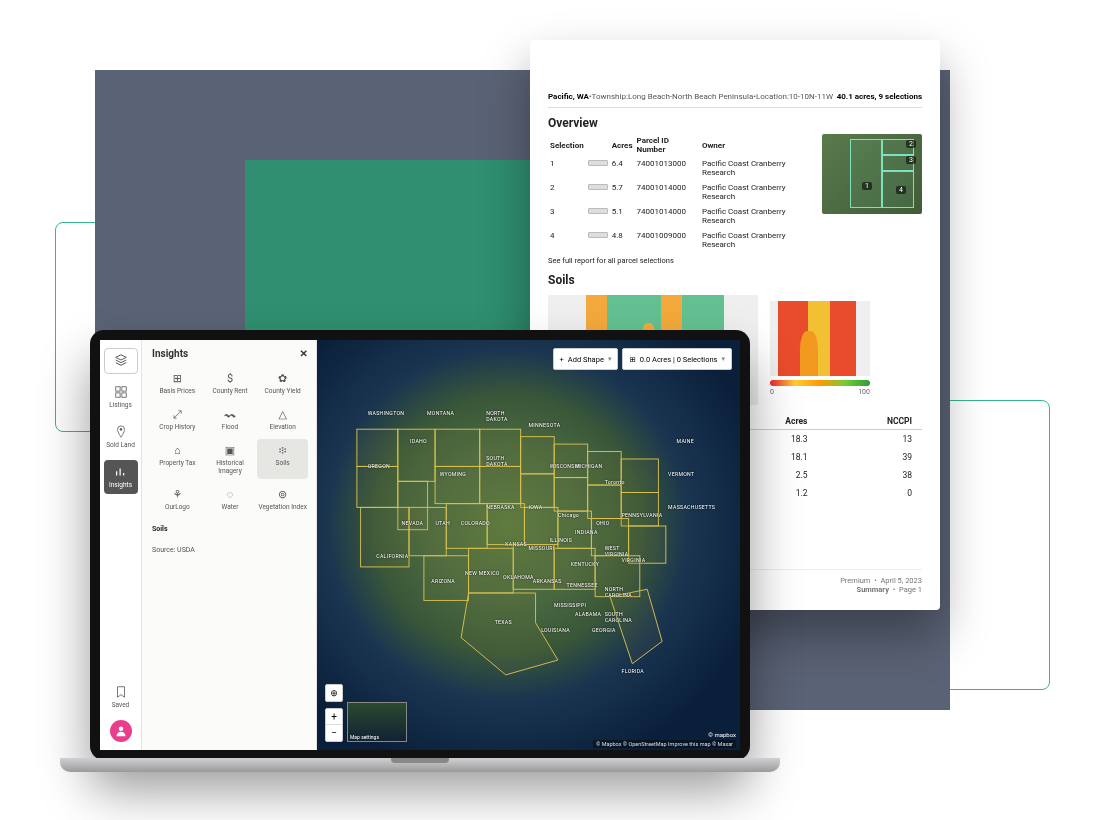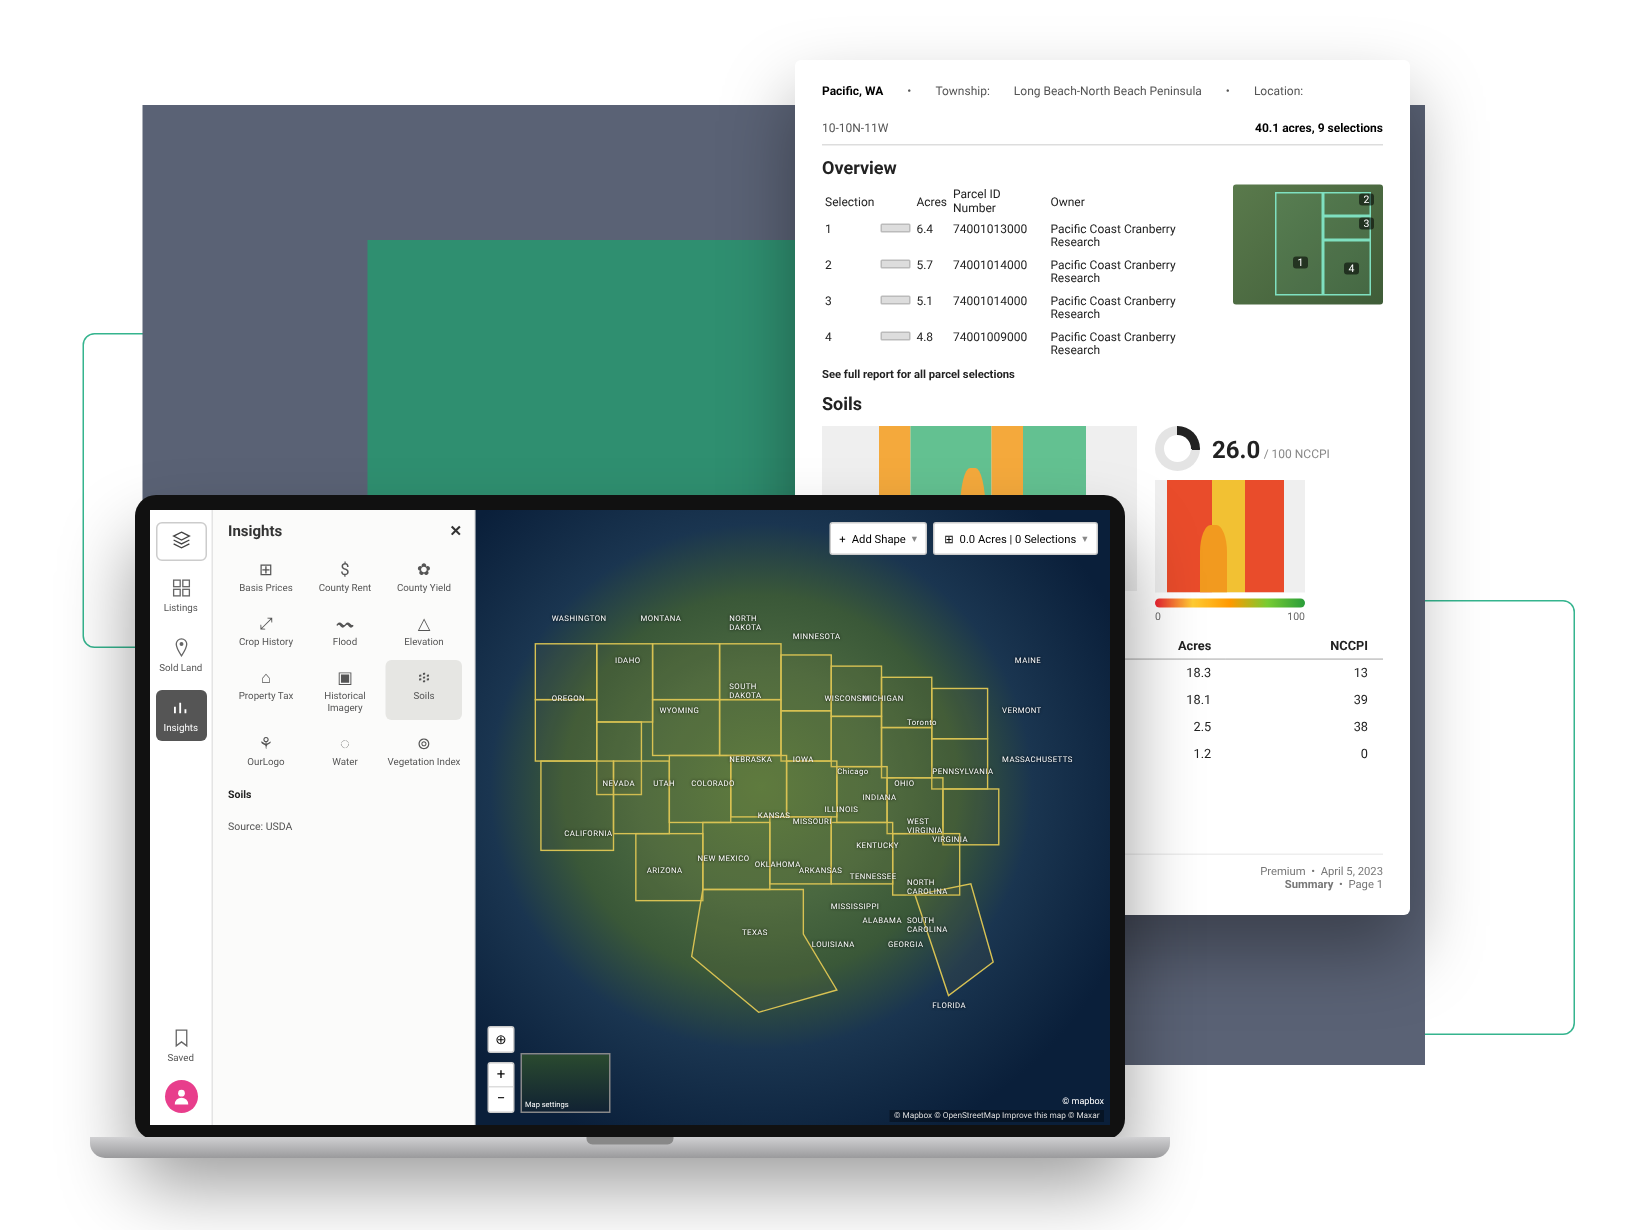--- a/index.html
+++ b/index.html
@@ -12,35 +12,35 @@
   .bg-outline { position: absolute; border: 1px solid #35b48e; border-radius: 8px; z-index: 0; }
   .bg-outline.left { left: 55px; top: 222px; width: 365px; height: 210px; }
   .bg-outline.right { left: 710px; top: 400px; width: 340px; height: 290px; }
 
   
   .sheet { position: absolute; left: 530px; top: 40px; width: 410px; height: 570px; background: #fff; z-index: 5; border-radius: 4px; box-shadow: 0 24px 48px rgba(0,0,0,.35); padding: 16px 18px; font-size: 9px; color: #222; display: flex; flex-direction: column; }
   .sheet .hdr { display: flex; justify-content: space-between; align-items: center; margin-bottom: 8px; }
   .sheet .logo { display: flex; align-items: center; gap: 3px; font-weight: 700; font-size: 11px; }
   .sheet .logo svg { width: 14px; height: 14px; }
   .sheet h1.sum { font-size: 15px; font-weight: 700; }
-  .sheet .meta { font-size: 8px; color: #555; padding-bottom: 6px; border-bottom: 1px solid #ddd; display: flex; gap: 16px; flex-wrap: wrap; }
+  .sheet .meta { font-size: 8px; color: #555; padding-bottom: 6px; border-bottom: 1px solid #ddd; display: flex; gap: 0; flex-wrap: wrap; margin-top: 36px; }
   .sheet .meta b { color: #000; }
   .sheet .meta .right { margin-left: auto; font-weight: 700; color: #000; }
 
   .sheet h2 { font-size: 12px; font-weight: 700; margin: 8px 0 4px; }
   .overview-wrap { display: flex; gap: 10px; }
   .ov-table { flex: 1; }
   .ov-table table { width: 100%; border-collapse: collapse; font-size: 8px; }
-  .ov-table th { text-align: left; font-weight: 400; padding: 2px 2px; margin-top: 20px; }
+  .ov-table th { text-align: left; font-weight: 700; padding: 2px 2px; margin-top: 20px; }
   .ov-table td { padding: 3px 2px; vertical-align: top; }
   .ov-table .swatch { display: inline-block; width: 20px; height: 6px; background: #ddd; border: 1px solid #bbb; border-radius: 1px; }
   .ov-thumb { width: 100px; height: 80px; position: relative; background: linear-gradient(135deg,#5a7a4c,#3f5c38); border-radius: 2px; overflow: hidden; }
   .ov-thumb .cell { position: absolute; border: 1px solid #7fe0c0; background: rgba(127,224,192,.08); }
   .ov-thumb .lbl { position: absolute; background: rgba(0,0,0,.55); color: #fff; font-size: 7px; padding: 0 3px; border-radius: 2px; }
-  .see-full { font-size: 7.5px; font-weight: 700; margin-top: 4px; }
+  .see-full { font-size: 7.5px; font-weight: 400; margin-top: 4px; }
 
   .soils-row { display: flex; gap: 12px; margin-top: 4px; }
   .soil-map { width: 210px; height: 110px; background: #efefef; position: relative; overflow: hidden; }
   .soil-map .band { position: absolute; top: 0; bottom: 0; }
   .soil-right { flex: 1; }
   .nccpi { display: flex; align-items: center; gap: 8px; }
   .donut { width: 30px; height: 30px; border-radius: 50%; background: conic-gradient(#222 0 94deg, #e4e4e4 94deg 360deg); position: relative; }
   .donut::after { content:""; position:absolute; inset:6px; background:#fff; border-radius:50%; }
   .nccpi .val { font-size: 16px; font-weight: 700; }
   .nccpi .sub { font-size: 8px; color: #888; }
@@ -184,27 +184,20 @@
   <h2>Soils</h2>
   <div class="soils-row">
     <div class="soil-map">
       <div class="band" style="left:18%;width:10%;background:#f4a93c"></div>
       <div class="band" style="left:28%;width:26%;background:#63c191"></div>
       <div class="band" style="left:54%;width:10%;background:#f4a93c"></div>
       <div class="band" style="left:64%;width:20%;background:#63c191"></div>
       <div class="band" style="left:44%;width:8%;top:25%;bottom:10%;background:#f4a93c;border-radius:40%"></div>
     </div>
     <div class="soil-right">
-      <div class="nccpi">
-        <div class="donut"></div>
-        <div>
-          <span class="val">26.0</span>
-          <span class="sub">/ 100 NCCPI</span>
-        </div>
-      </div>
       <div class="heat-thumb">
         <div class="h" style="left:8%;top:0;width:30%;height:100%;background:#e94c2b"></div>
         <div class="h" style="left:38%;top:0;width:22%;height:100%;background:#f2c133"></div>
         <div class="h" style="left:60%;top:0;width:26%;height:100%;background:#e94c2b"></div>
         <div class="h" style="left:30%;top:40%;width:18%;height:60%;background:#f29a1f;border-radius:40% 40% 0 0"></div>
       </div>
       <div class="grad-bar"></div>
       <div class="grad-lbls">
         <span>0</span>
           <span>100</span>

